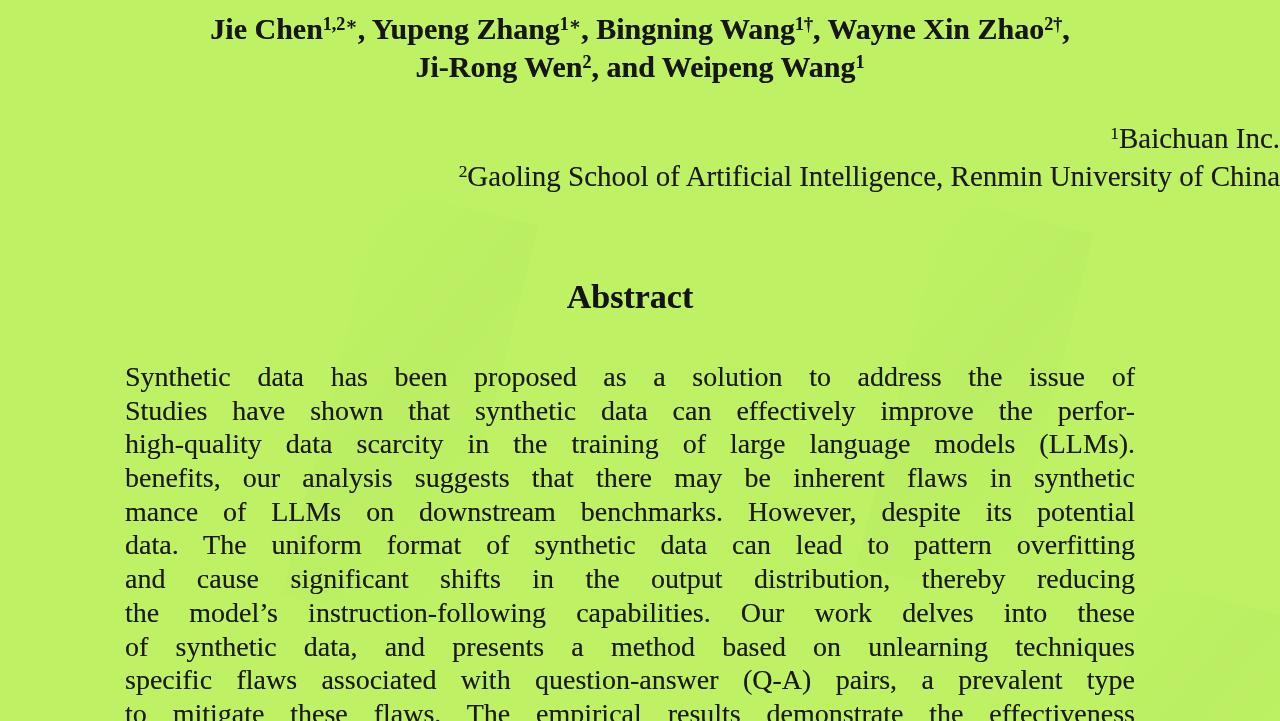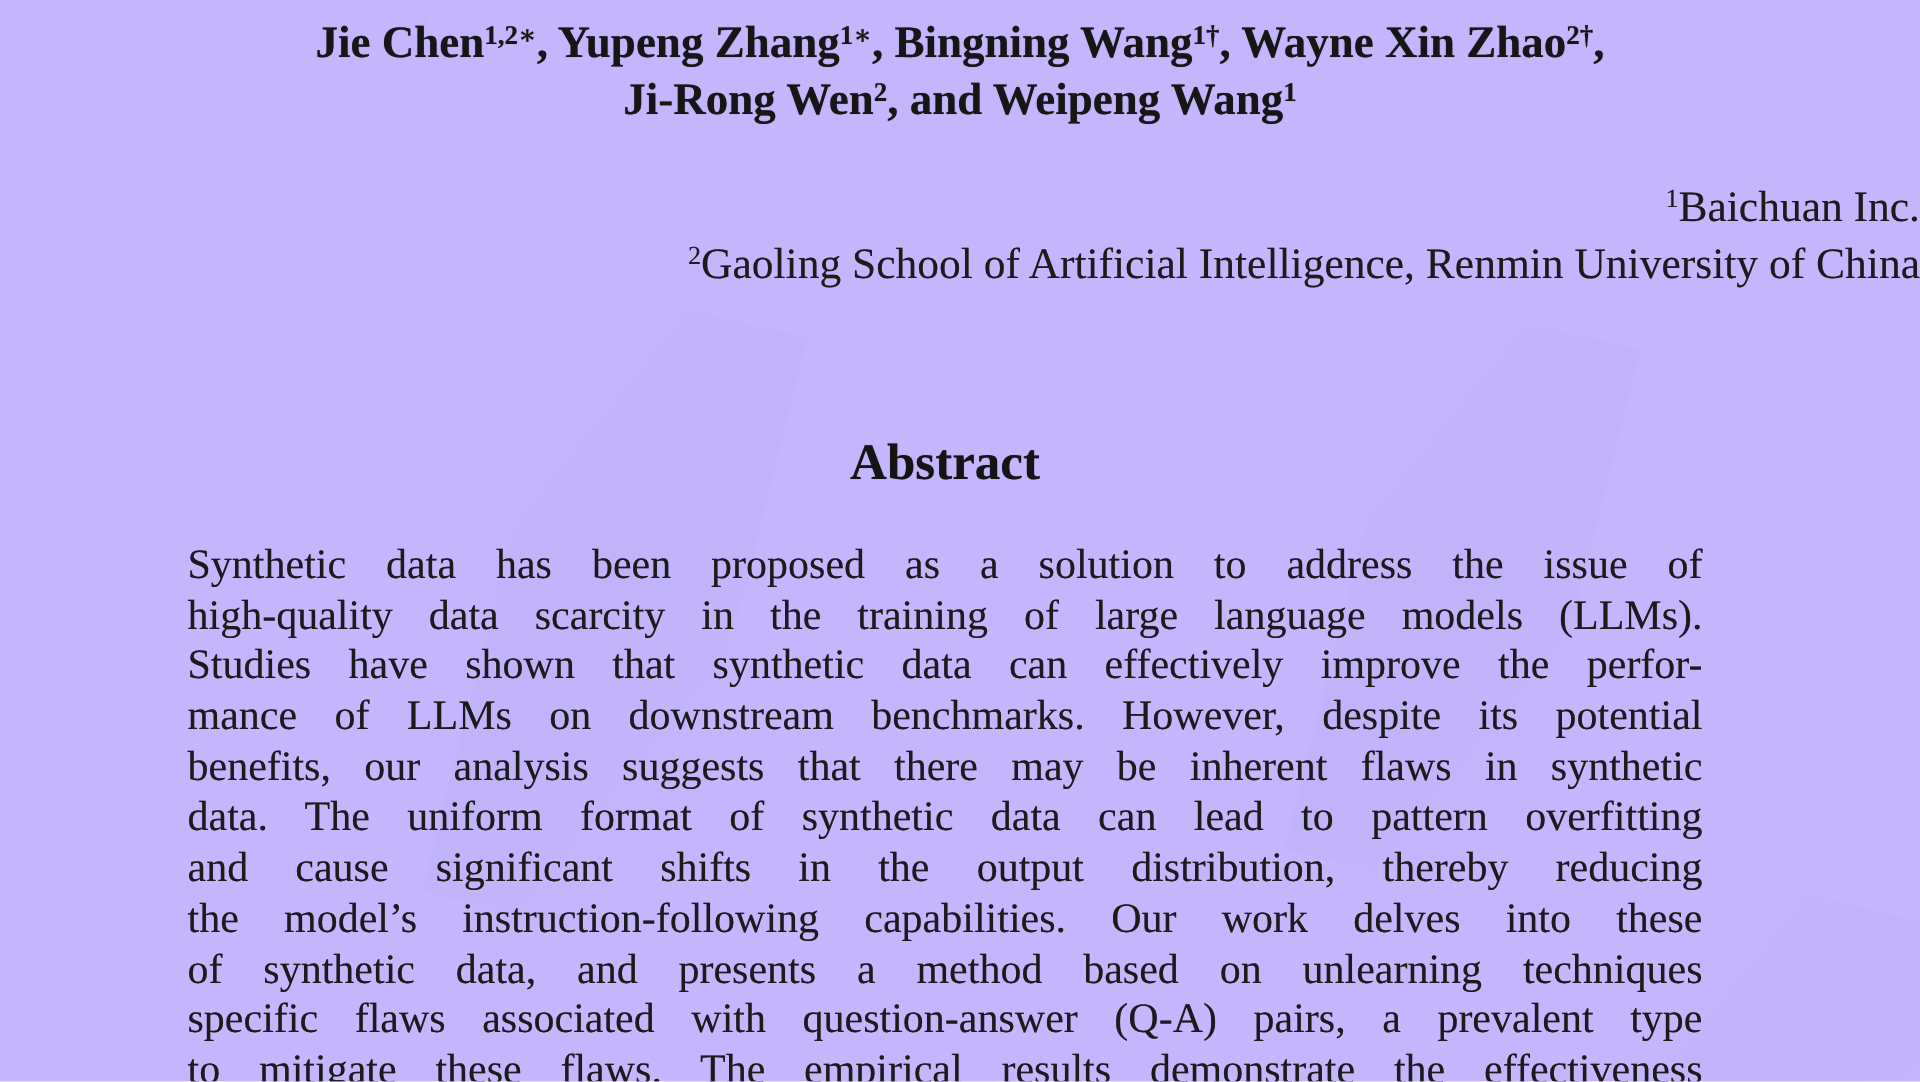--- a/index.html
+++ b/index.html
@@ -5,21 +5,21 @@
   html, body {
     margin: 0;
     padding: 0;
     background: #ffffff;
   }
   .page {
     position: relative;
     width: 1280px;
     height: 721px;
     overflow: hidden;
-    background: #c4b5fd;
+    background: #bef264;
     font-family: "Liberation Serif", "DejaVu Serif", serif;
     color: #1b1b1b;
   }
   
   .streak {
     position: absolute;
     pointer-events: none;
     background: linear-gradient(115deg, rgba(0,0,0,0) 0%, rgba(0,0,0,0.016) 45%, rgba(0,0,0,0) 100%);
   }
   .streak.s1 { left: 330px; top: 200px; width: 160px; height: 420px; transform: rotate(14deg); }
@@ -50,21 +50,21 @@
   }
   sup {
     font-size: 60%;
     line-height: 0;
     vertical-align: baseline;
     position: relative;
     top: -0.5em;
   }
   .abstract-heading {
     position: absolute;
-    top: 289px;
+    top: 277px;
     left: 125px;
     width: 1010px;
     margin: 0;
     text-align: center;
     font-weight: bold;
     font-size: 34px;
     line-height: 40px;
     color: #141414;
     text-shadow: 0 0 0.5px rgba(0,0,0,0.5);
   }
@@ -101,24 +101,24 @@
 
   <div class="affiliations">
     <div class="affiliation-line"><sup>1</sup><span>Baichuan Inc.</span></div>
     <div class="affiliation-line"><sup>2</sup><span>Gaoling School of Artificial Intelligence, Renmin University of China</span></div>
   </div>
 
   <h2 class="abstract-heading">Abstract</h2>
 
   <div class="abstract-body">
     <div class="abstract-line">Synthetic data has been proposed as a solution to address the issue of</div>
+    <div class="abstract-line">Studies have shown that synthetic data can effectively improve the perfor-</div>
     <div class="abstract-line">high-quality data scarcity in the training of large language models (LLMs).</div>
-    <div class="abstract-line">Studies have shown that synthetic data can effectively improve the perfor-</div>
+    <div class="abstract-line">benefits, our analysis suggests that there may be inherent flaws in synthetic</div>
     <div class="abstract-line">mance of LLMs on downstream benchmarks. However, despite its potential</div>
-    <div class="abstract-line">benefits, our analysis suggests that there may be inherent flaws in synthetic</div>
     <div class="abstract-line">data. The uniform format of synthetic data can lead to pattern overfitting</div>
     <div class="abstract-line">and cause significant shifts in the output distribution, thereby reducing</div>
     <div class="abstract-line">the model’s instruction-following capabilities. Our work delves into these</div>
     <div class="abstract-line">of synthetic data, and presents a method based on unlearning techniques</div>
     <div class="abstract-line">specific flaws associated with question-answer (Q-A) pairs, a prevalent type</div>
     <div class="abstract-line">to mitigate these flaws. The empirical results demonstrate the effectiveness</div>
   </div>
 
 </div>
 

